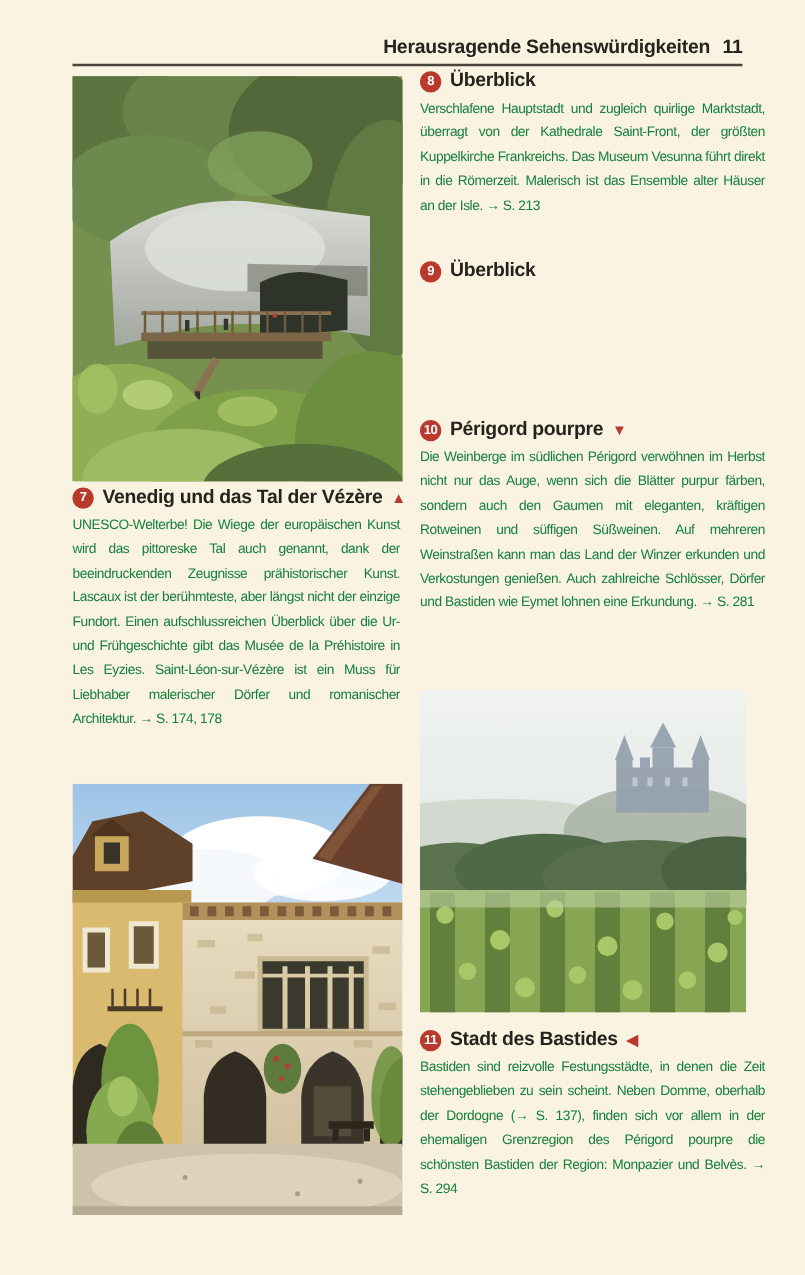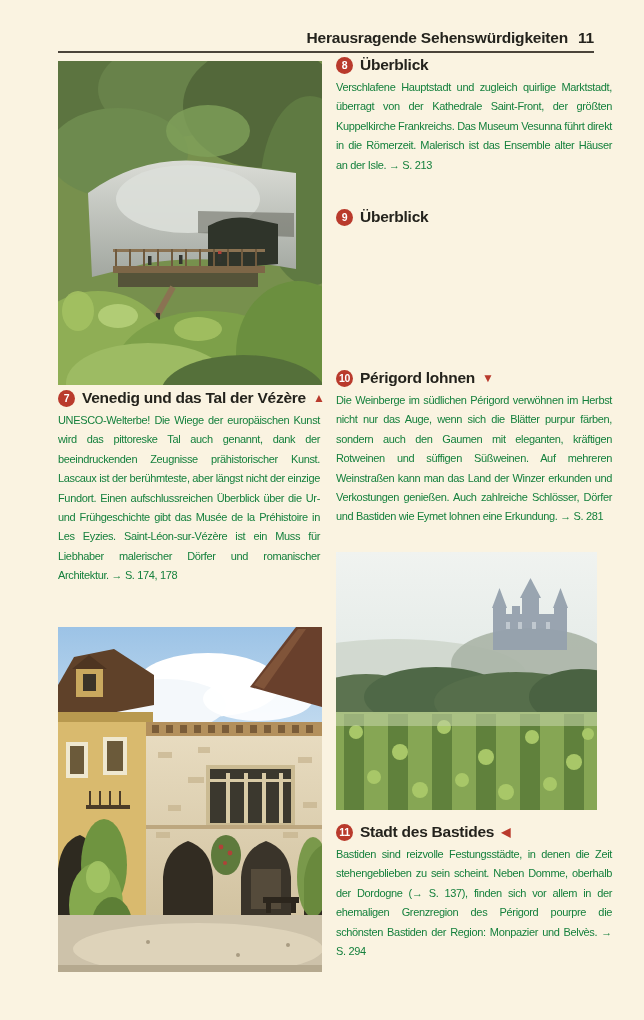--- a/index.html
+++ b/index.html
@@ -30,21 +30,21 @@
   }
   .marker { color:#b93a2c; font-size:12px; line-height:1; }
   .entry p {
     margin:0; font-size:11px; line-height:19.4px; color:#15803d;
     text-align:justify; letter-spacing:-0.35px;
     hyphens:auto; -webkit-hyphens:auto;
   }
   #sec7  { left:58px;  top:389px; width:262px; }
   #sec8  { left:336px; top:56px;  width:276px; }
   #sec9  { left:336px; top:208px; width:276px; }
-  #sec10 { left:336px; top:335px; width:276px;margin-top:34px; }
+  #sec10 { left:336px; top:335px; width:276px; }
   #sec11 { left:336px; top:823px; width:276px; }
   
   figure { position:absolute; margin:0; }
   figure svg { display:block; }
   #photo1 { left:58px;  top:61px;  width:264px; height:324px; }
   #photo2 { left:58px;  top:627px; width:264px; height:345px; }
   #photo3 { left:336px; top:552px; width:261px; height:258px; }
 </style>
 </head>
 <body>
@@ -229,21 +229,21 @@
     <h3>
       <span class="badge">9</span>
       <span>Überblick</span>
       <span class="marker"></span>
     </h3>
   </section>
 
   <section class="entry" id="sec10">
     <h3>
       <span class="badge">10</span>
-      <span>Périgord lohnen</span>
+      <span>Périgord pourpre</span>
       <span class="marker">▼</span>
     </h3>
     <p>Die Weinberge im südlichen Périgord verwöhnen im Herbst nicht nur das Auge, wenn sich die Blätter purpur färben, sondern auch den Gaumen mit eleganten, kräftigen Rotweinen und süffigen Süßweinen. Auf mehreren Weinstraßen kann man das Land der Winzer erkunden und Verkostungen genießen. Auch zahlreiche Schlösser, Dörfer und Bastiden wie Eymet lohnen eine Erkundung. → S. 281</p>
   </section>
 
   <figure id="photo3">
     <svg width="261" height="258" viewBox="0 0 261 258">
       <defs>
         <linearGradient id="hazeG" x1="0" y1="0" x2="0" y2="1">
           <stop offset="0" stop-color="#f0f3f0"></stop>

